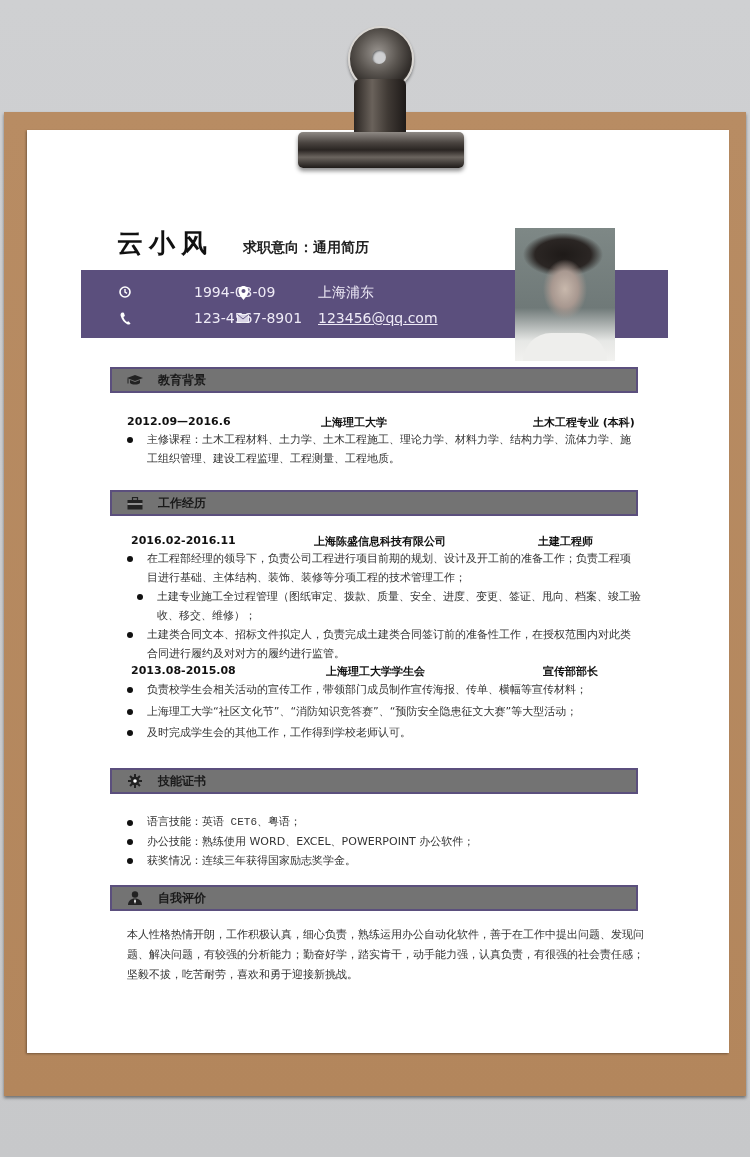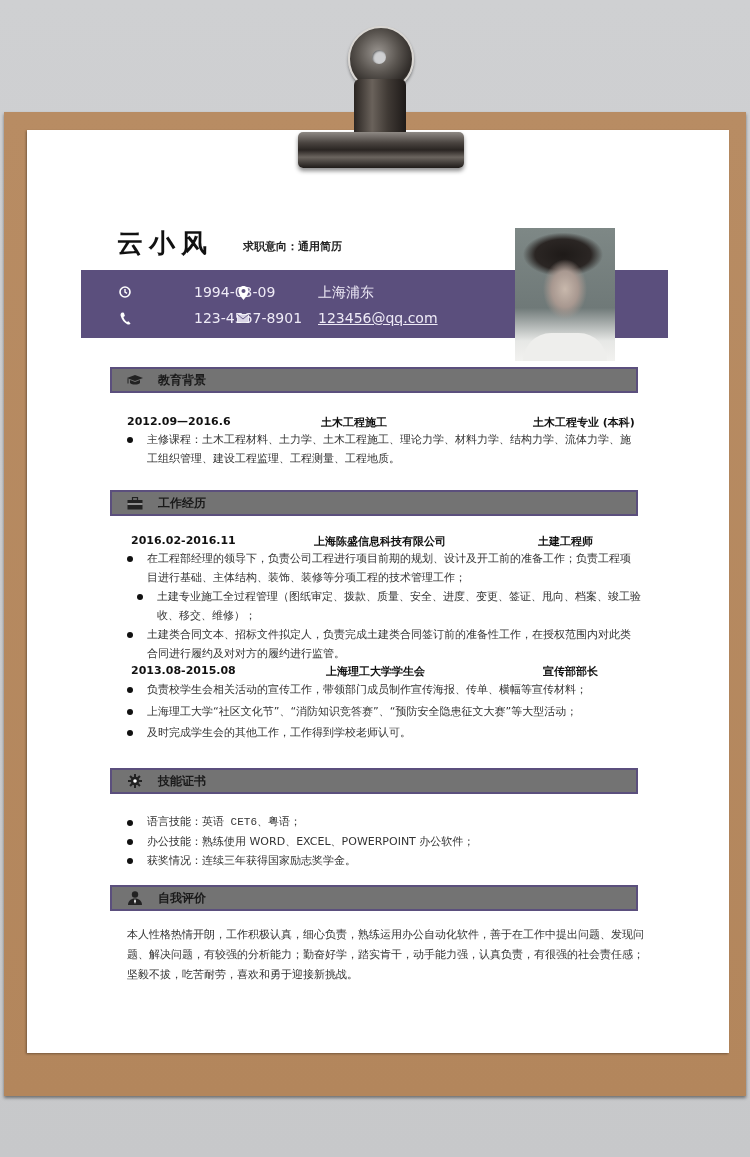--- a/index.html
+++ b/index.html
@@ -37,21 +37,21 @@
     border-radius:6px 6px 0 0;
   }
   .clip .bar {
     position:absolute; left:0; top:108px; width:166px; height:36px;
     background: linear-gradient(180deg,#8f8a85 0%,#4a4440 30%,#2a2522 50%,#6b655f 70%,#1f1b19 100%);
     border-radius:5px;
     box-shadow: 0 3px 4px rgba(0,0,0,0.45);
   }
   
   .name { position:absolute; left:117px; top:226px; font-size:26px; font-weight:bold; letter-spacing:6px; color:#111; }
-  .intent { position:absolute; left:243px; top:239px; font-size:11px; font-weight:bold; color:#222; }
+  .intent { position:absolute; left:243px; top:239px; font-size:14px; font-weight:bold; color:#222; }
   .band { position:absolute; left:81px; top:270px; width:587px; height:68px; background:#5b4f7d; }
   .info { position:absolute; color:#eeeaf6; font-size:14px; display:flex; align-items:center;gap:48px; }
   .info .ic { width:14px; height:14px; display:inline-flex; align-items:center; justify-content:center; margin-right:14px; }
   .photo {
     position:absolute; left:515px; top:228px; width:100px; height:133px;
     background:
       radial-gradient(ellipse 22px 30px at 50% 46%, #c8b8ac 0%, #a89890 60%, rgba(0,0,0,0) 100%),
       radial-gradient(ellipse 40px 22px at 48% 20%, #1e1a18 0%, #2b2624 70%, rgba(0,0,0,0) 100%),
       linear-gradient(180deg,#7e8886 0%,#6f7978 60%,#e7e8e6 85%,#f2f2f0 100%);
   }
@@ -132,21 +132,21 @@
   <span class="ic">
     <svg width="18" height="12" viewBox="0 0 18 12">
         <path d="M1 4l8-3 8 3-8 3z" fill="#222"></path>
         <path d="M4 6v3c2 2 8 2 10 0V6L9 8z" fill="#222"></path>
         <path d="M2 4.5v5" stroke="#222" stroke-width="1"></path>
       </svg>
   </span>
   <span class="title">教育背景</span>
 </div>
 <div class="row" style="left:127px; top:415px;">2012.09—2016.6</div>
-<div class="row" style="left:321px; top:415px;">土木工程施工</div>
+<div class="row" style="left:321px; top:415px;">上海理工大学</div>
 <div class="row" style="left:533px; top:415px;">土木工程专业 (本科)</div>
 <div class="bul" style="left:127px; top:430px; width:510px;">
   <span class="dot"></span>
   <span class="txt">主修课程：土木工程材料、土力学、土木工程施工、理论力学、材料力学、结构力学、流体力学、施工组织管理、建设工程监理、工程测量、工程地质。</span>
 </div>
 
 <div class="sec" style="top:490px;">
   <span class="ic">
     <svg width="16" height="13" viewBox="0 0 16 13">
         <rect x="5.5" y="0.5" width="5" height="3" fill="none" stroke="#222" stroke-width="1.2"></rect>

